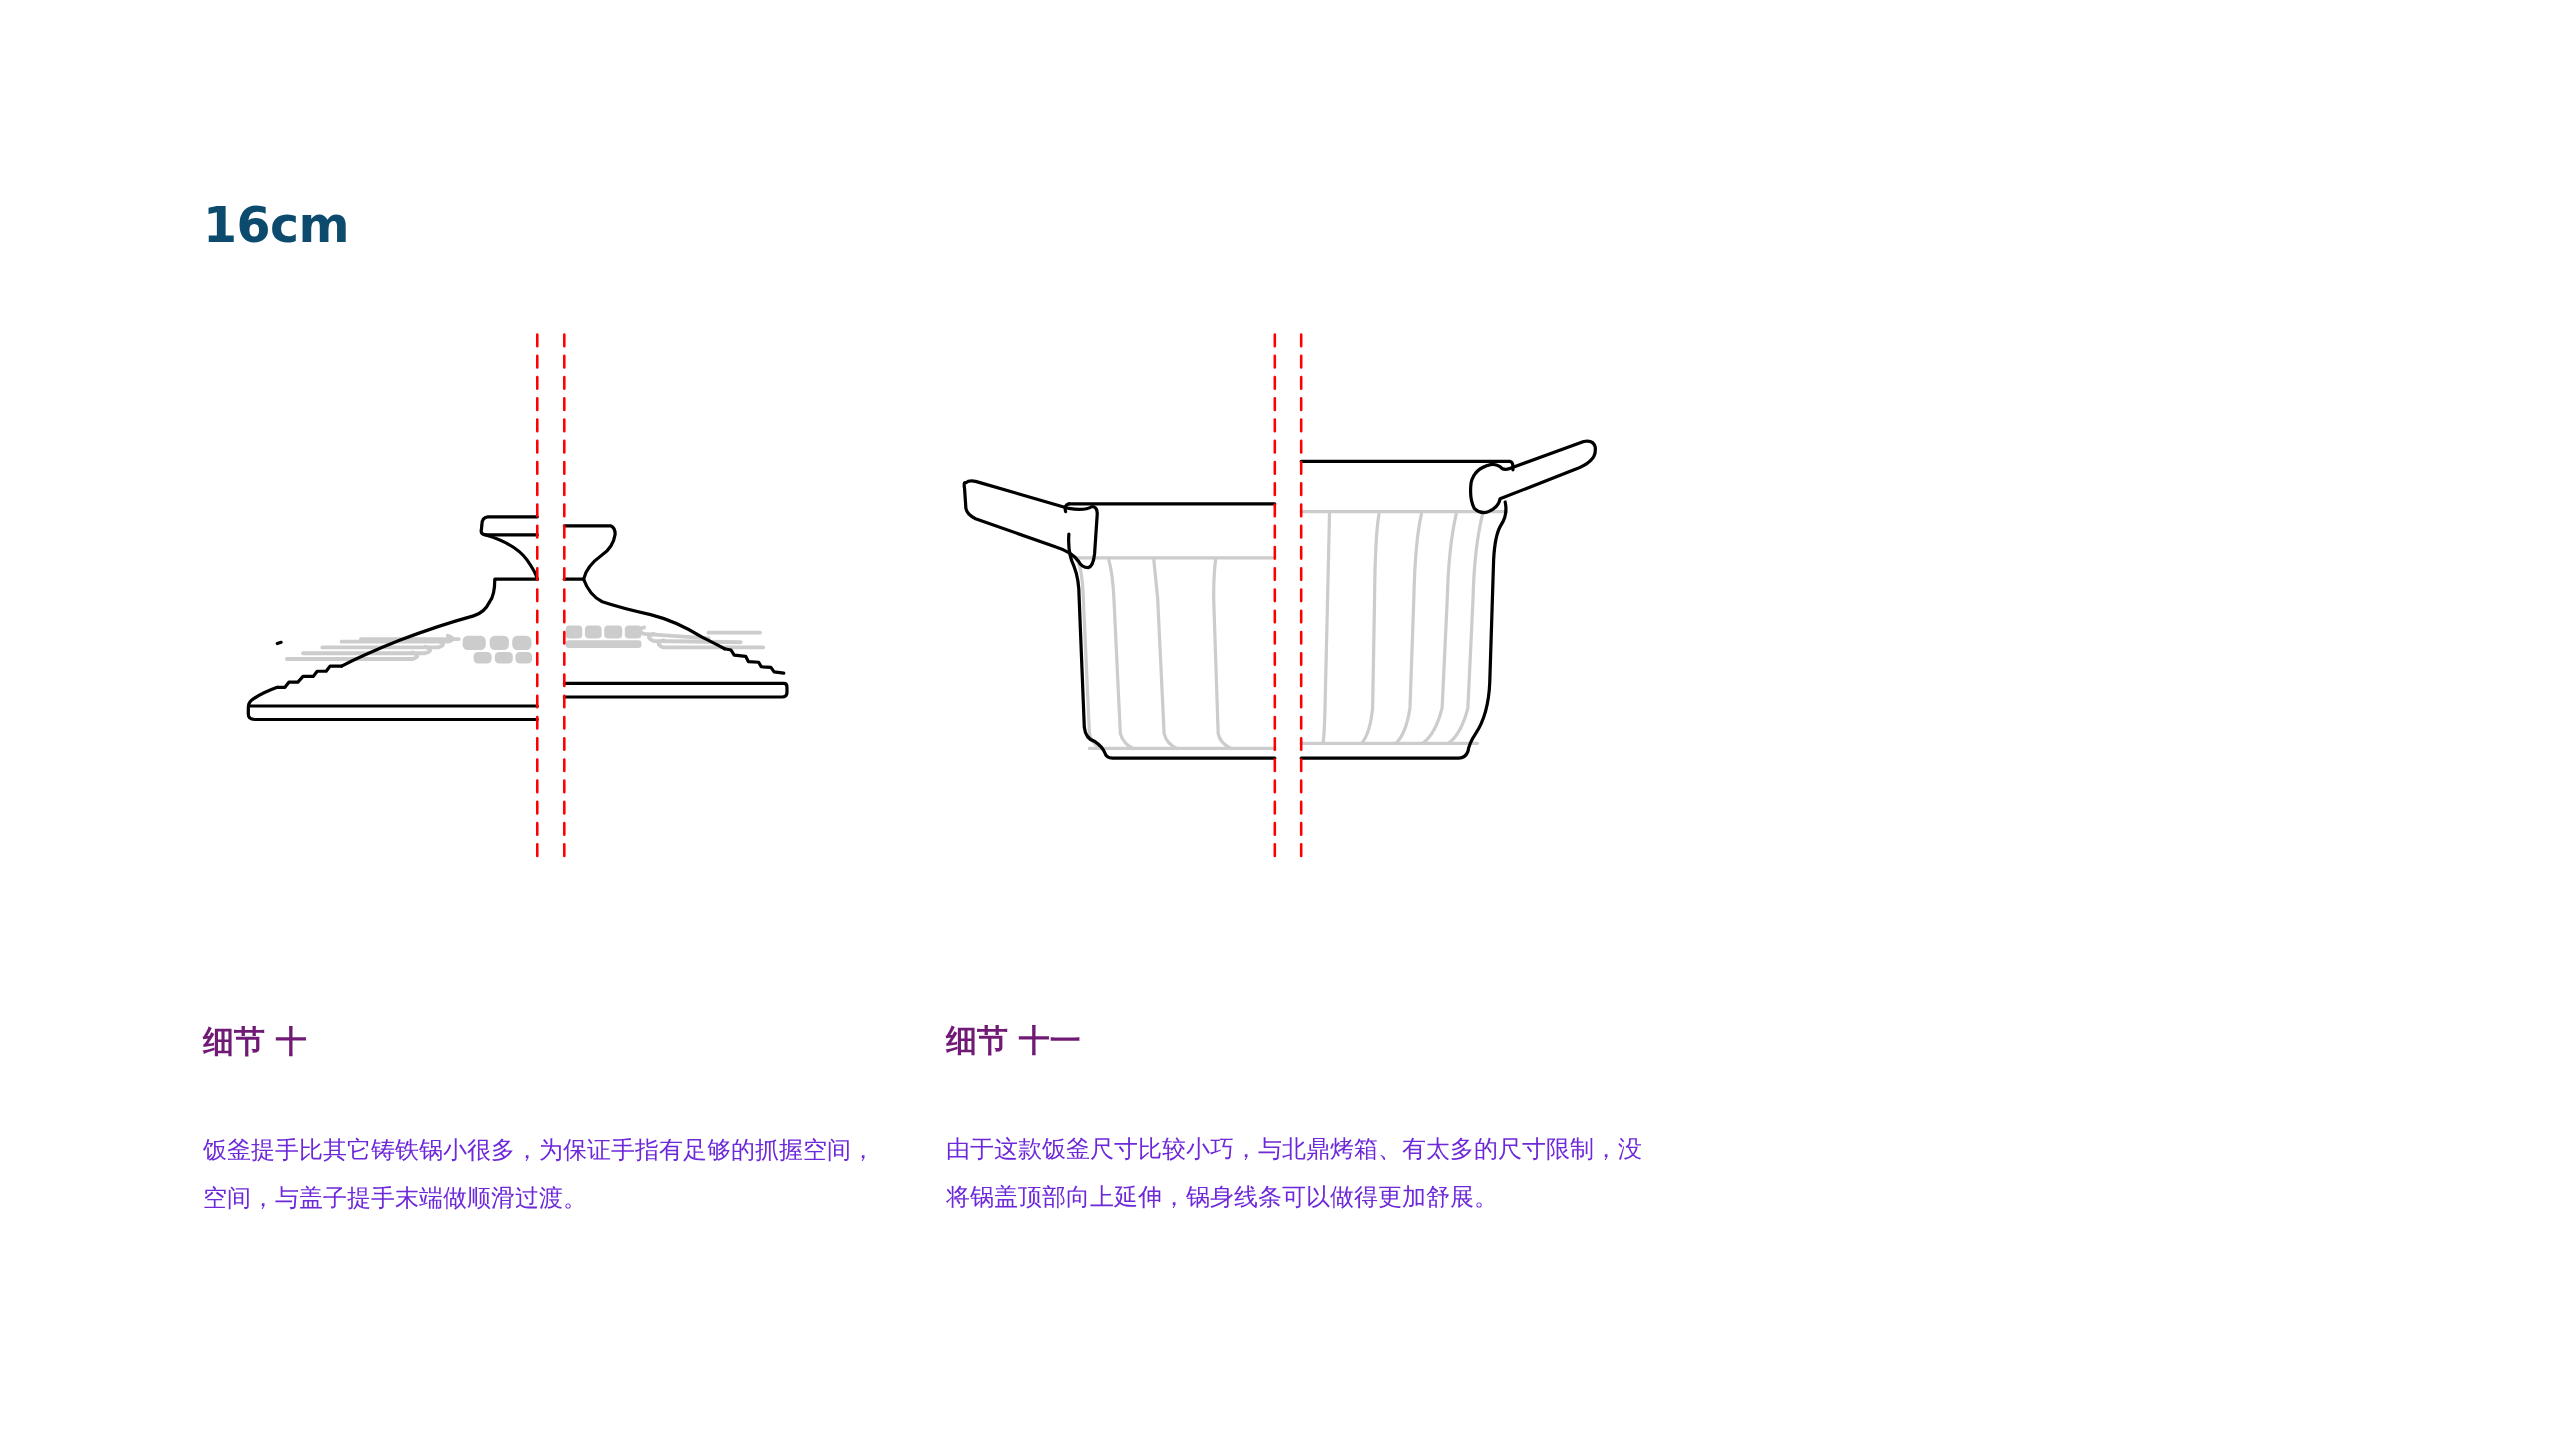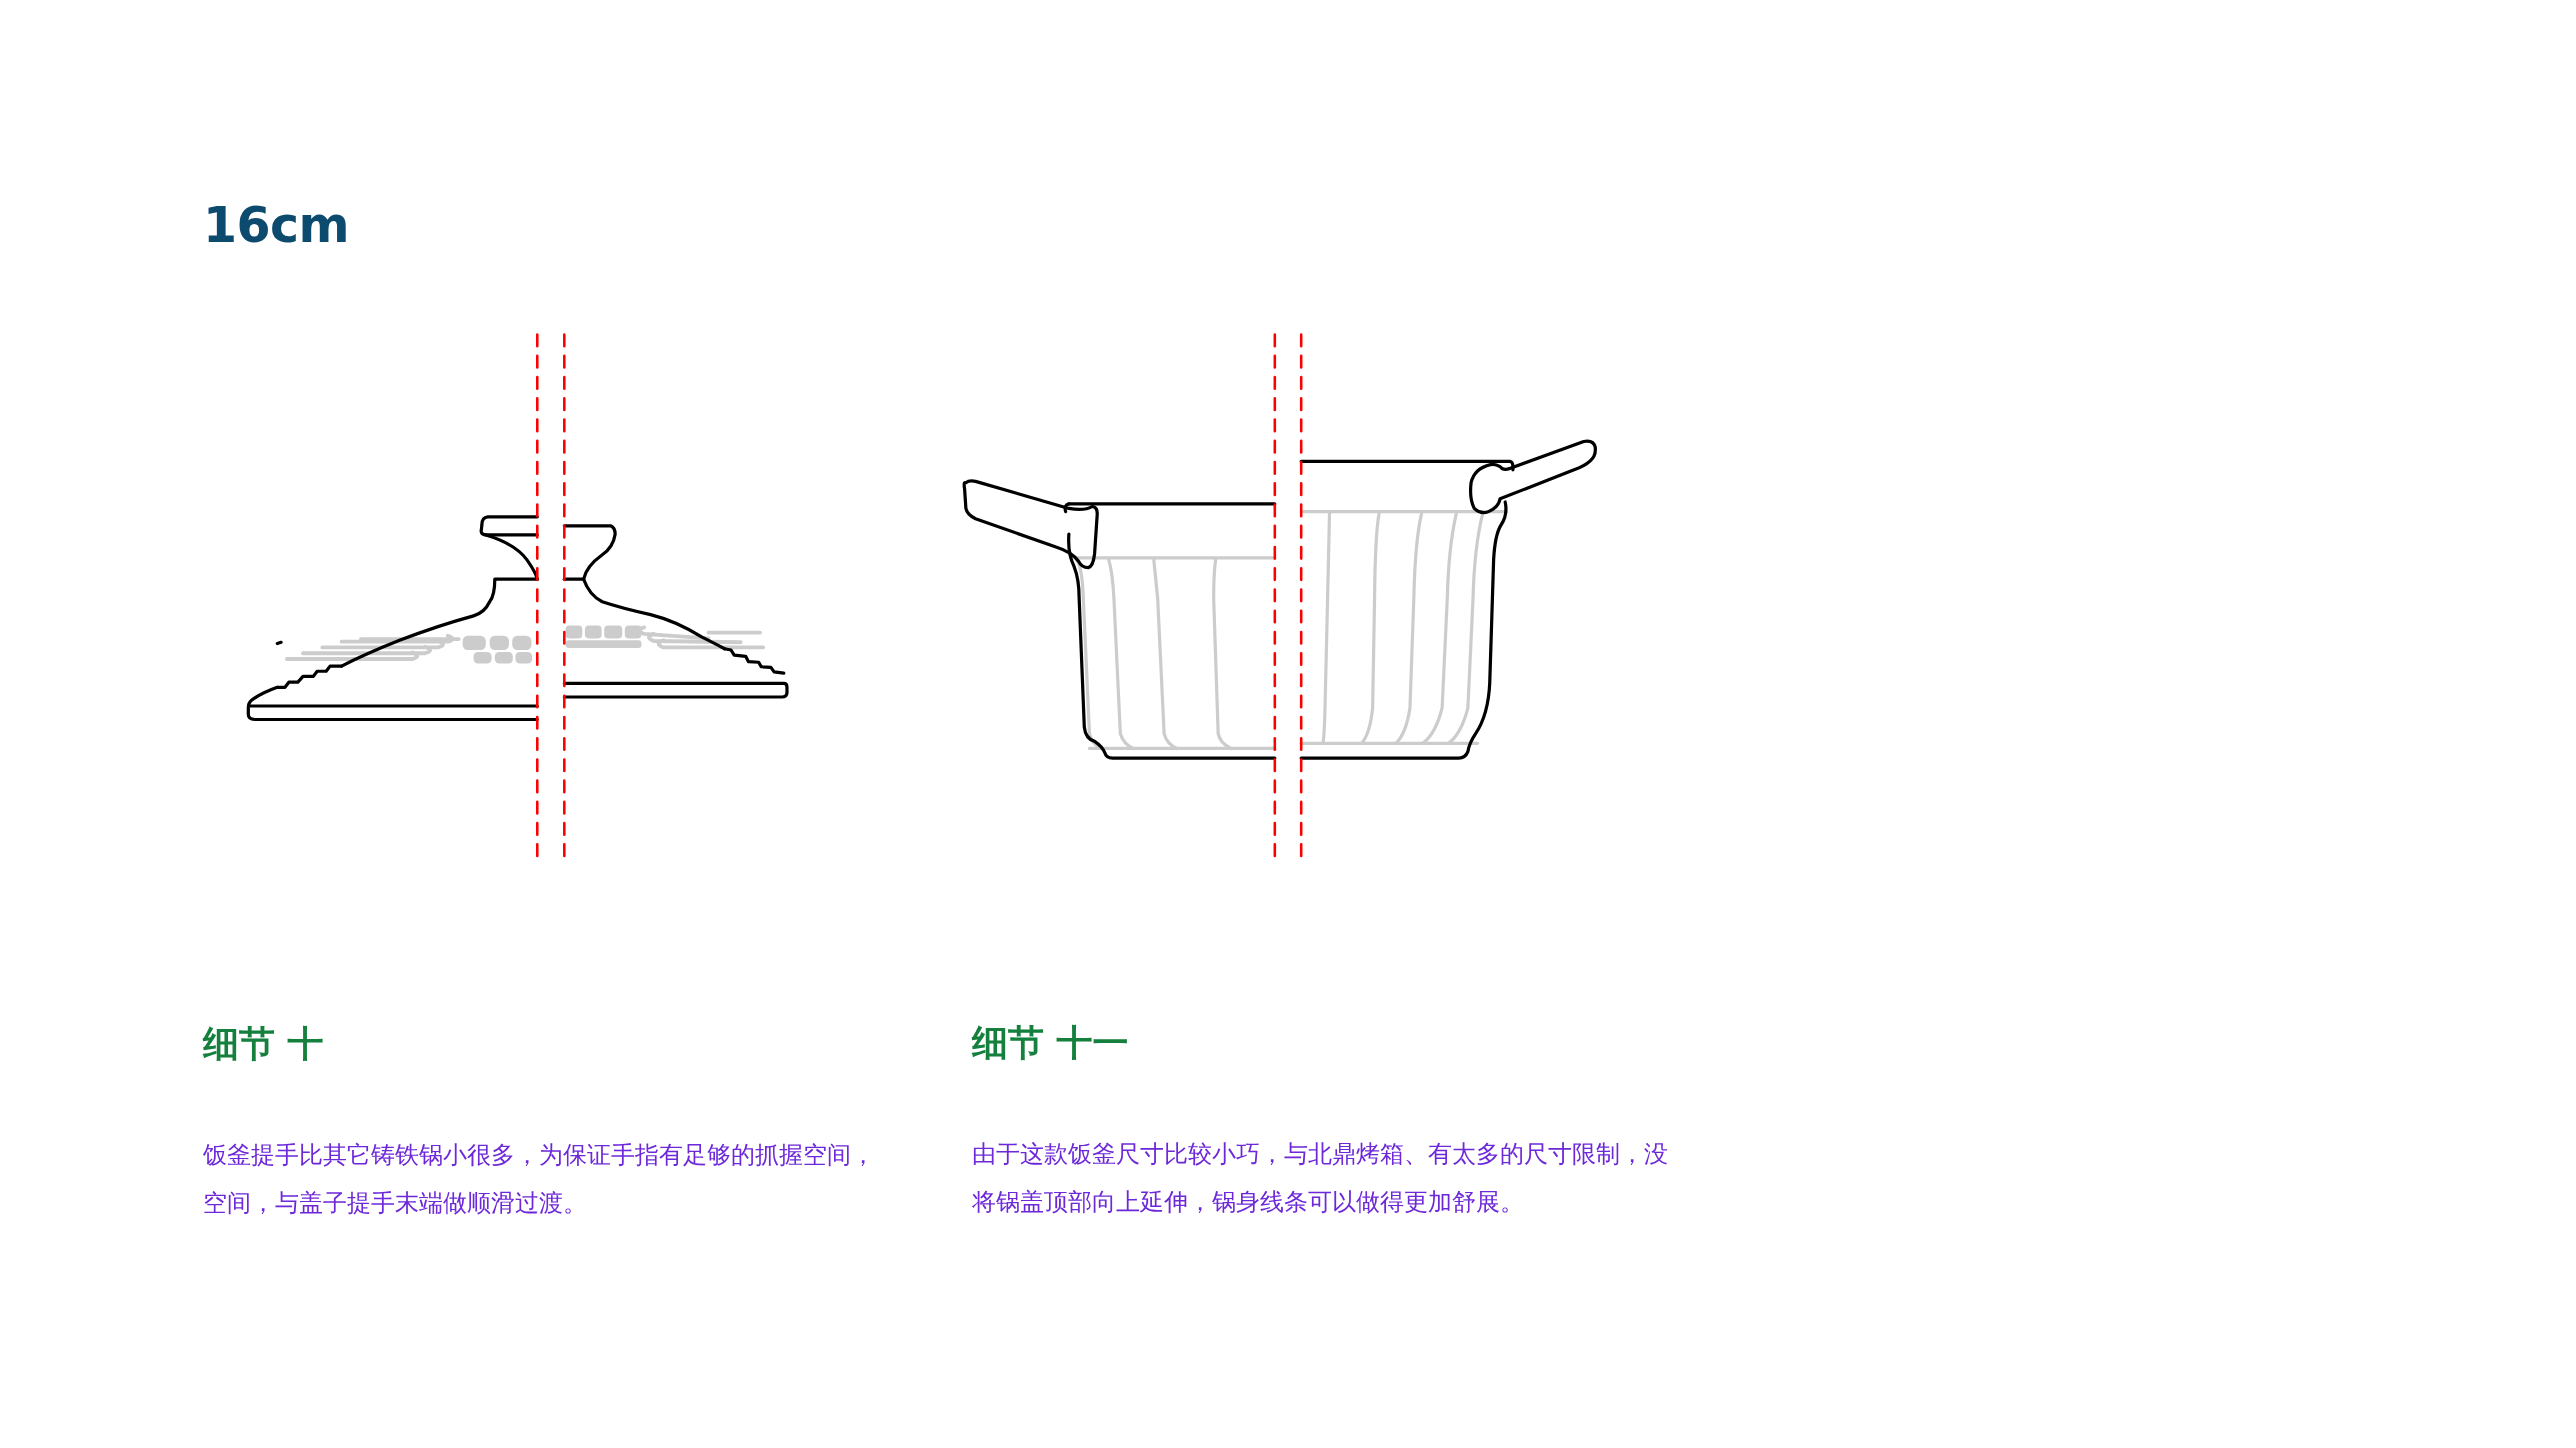--- a/index.html
+++ b/index.html
@@ -3,27 +3,27 @@
   <meta charset="utf-8">
   <style>
     html, body { margin: 0; padding: 0; background: #ffffff; }
     body { width: 2576px; height: 1449px; position: relative; overflow: hidden;
            font-family: "DejaVu Sans", "Liberation Sans", sans-serif; }
     .size-title { position: absolute; left: 203px; top: 201px; font-size: 49px; font-weight: bold;
                   color: #0c4a6e; letter-spacing: -0.6px; line-height: 1;
                   font-family: "DejaVu Sans", sans-serif; }
     .drawing { position: absolute; left: 0; top: 0; width: 2576px; height: 901px; }
     .detail { position: absolute; }
-    .detail-title { font-size: 36px; font-weight: bold; color: #15803d; line-height: 1;
+    .detail-title { font-size: 31px; font-weight: bold; color: #701a75; line-height: 1;
                     font-family: "DejaVu Sans", sans-serif; }
     .detail-body { margin-top: 71px; font-size: 24px; color: #6d28d9; line-height: 48px;
                    font-family: Liberation Mono, monospace; }
     .detail-body div { white-space: nowrap; }
     #detail-10 { left: 203px; top: 1026px; width: 708px; }
-    #detail-11 { left: 946px; top: 1025px; width: 708px; margin-left: 26px; }
+    #detail-11 { left: 946px; top: 1025px; width: 708px; }
   </style>
 </head>
 <body>
 
 <div class="size-title">16cm</div>
 
 <svg class="drawing" viewBox="0 0 4001 1400" xmlns="http://www.w3.org/2000/svg">
 
   <g fill="none" stroke-linecap="round" stroke-linejoin="round">
 

